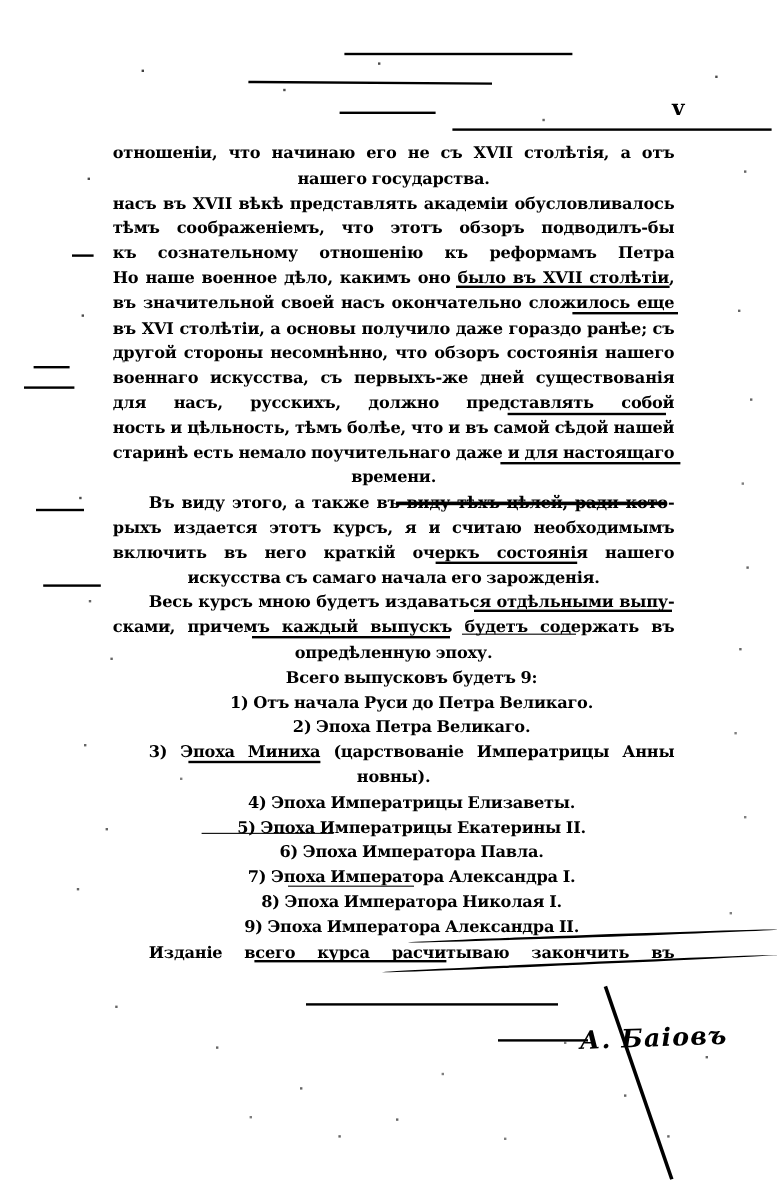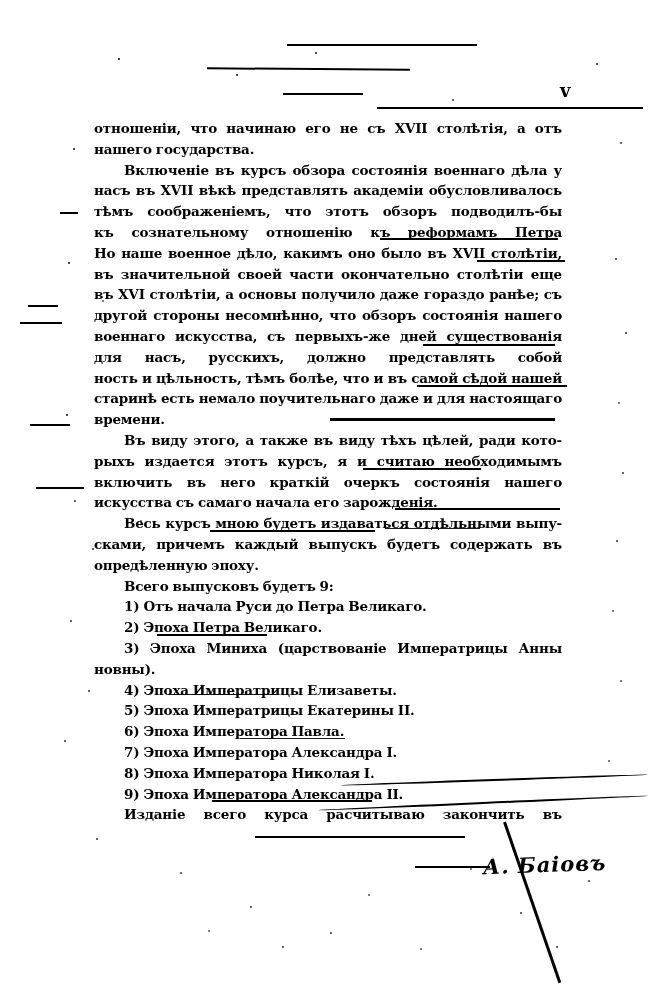--- a/index.html
+++ b/index.html
@@ -1,20 +1,20 @@
 <!DOCTYPE html>
 <html><head>
 <meta charset="utf-8">
 <style>
   html,body{margin:0;padding:0;background:#ffffff;}
   .page{position:relative;width:650px;height:994px;background:#ffffff;overflow:hidden;
         font-family:"DejaVu Serif","Liberation Serif",serif;}
   .text{position:absolute;left:94px;top:118px;width:468px;color:#000;
         font-weight:bold;font-size:13.5px;letter-spacing:-0.2px;word-spacing:-0.5px;}
-  .ln{height:20.8px;line-height:20.8px;white-space:nowrap;overflow:hidden;}
+  .ln{height:20.8px;line-height:20.8px;white-space:nowrap;overflow:hidden;text-align:center;}
   .j{white-space:normal;text-align:justify;text-align-last:justify;}
   .ind{padding-left:30px;}
   .pagenum{position:absolute;left:560px;top:80px;font-weight:bold;font-size:18px;color:#000;}
   .sig{position:absolute;right:44px;top:852px;color:#000;font-style:italic;font-weight:bold;
        font-size:21px;letter-spacing:1px;transform:rotate(-2deg);}
   .art{position:absolute;background:#000;}
   .art.thin{opacity:.9;}
   .noise{position:absolute;left:0;top:0;width:2px;height:2px;background:transparent;
     box-shadow:
       118px 58px 0 0 rgba(0,0,0,.75), 236px 74px 0 0 rgba(0,0,0,.7),
@@ -40,26 +40,25 @@
 </head>
 <body>
 
 <div class="page">
 
   <div class="pagenum">v</div>
 
   <div class="text">
     <div class="ln j">отношеніи, что начинаю его не съ XVII столѣтія, а отъ начала</div>
     <div class="ln">нашего государства.</div>
-    <div class="ln j ind">Включеніе въ курсъ обзора состоянія военнаго дѣла у</div>
     <div class="ln j">насъ въ XVII вѣкѣ представлять академіи обусловливалось</div>
     <div class="ln j">тѣмъ соображеніемъ, что этотъ обзоръ подводилъ-бы слушателей</div>
     <div class="ln j">къ сознательному отношенію къ реформамъ Петра Великаго.</div>
     <div class="ln j">Но наше военное дѣло, какимъ оно было въ XVII столѣтіи,</div>
-    <div class="ln j">въ значительной своей части окончательно столѣтіи еще</div>
+    <div class="ln j">въ значительной своей насъ окончательно сложилось еще</div>
     <div class="ln j">въ XVI столѣтіи, а основы получило даже гораздо ранѣе; съ</div>
     <div class="ln j">другой стороны несомнѣнно, что обзоръ состоянія нашего</div>
     <div class="ln j">военнаго искусства, съ первыхъ-же дней существованія Руси,</div>
     <div class="ln j">для насъ, русскихъ, должно представлять собой значительный</div>
     <div class="ln j">ность и цѣльность, тѣмъ болѣе, что и въ самой сѣдой нашей</div>
     <div class="ln j">старинѣ есть немало поучительнаго даже и для настоящаго</div>
     <div class="ln">времени.</div>
     <div class="ln j ind">Въ виду этого, а также въ виду тѣхъ цѣлей, ради кото-</div>
     <div class="ln j">рыхъ издается этотъ курсъ, я и считаю необходимымъ</div>
     <div class="ln j">включить въ него краткій очеркъ состоянія нашего военнаго</div>

